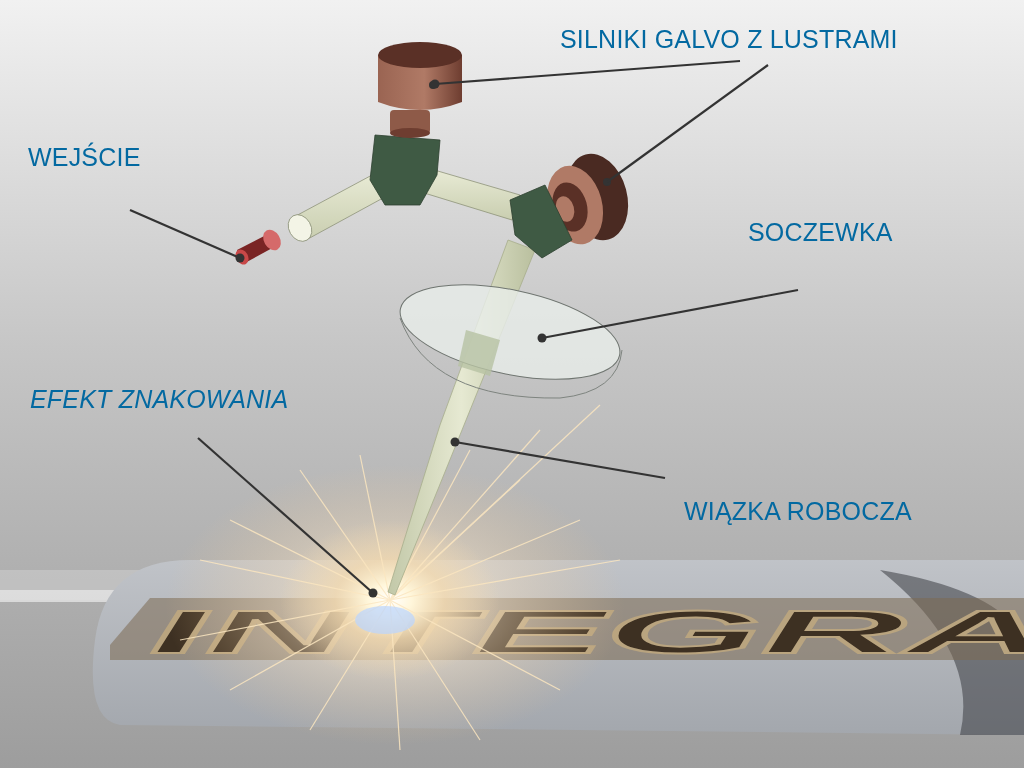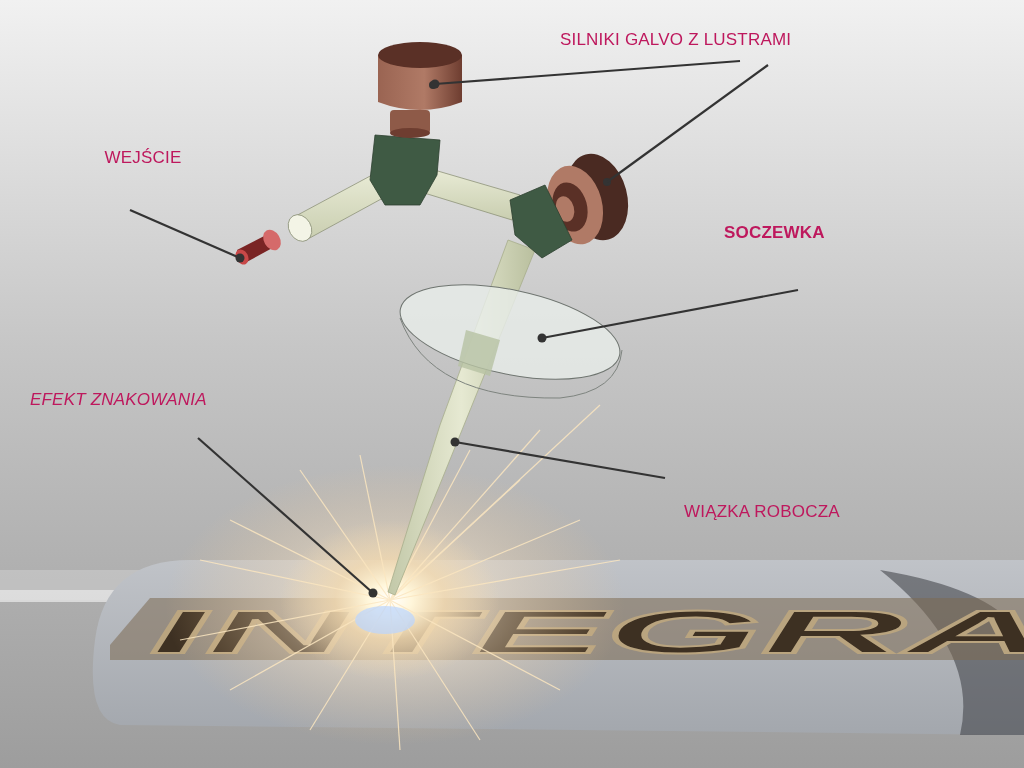--- a/index.html
+++ b/index.html
@@ -1,21 +1,21 @@
 <!DOCTYPE html>
 <html><head>
 <meta charset="utf-8">
 <style>
   html, body { margin:0; padding:0; }
   body { width:1024px; height:768px; overflow:hidden; position:relative;
          font-family:"Liberation Sans", sans-serif; background:#c9c9c9; }
   #scene { position:absolute; left:0; top:0; width:1024px; height:768px; }
-  .label { position:absolute; color:#be185d; font-size:17px; line-height:31px;
+  .label { position:absolute; color:#0369a1; font-size:25px; line-height:31px;
            letter-spacing:0.2px; white-space:nowrap; }
-  .label.center { text-align:center; }
+  .label.center { text-align:left; }
 </style>
 </head>
 <body>
 
 <svg id="scene" viewBox="0 0 1024 768" xmlns="http://www.w3.org/2000/svg">
   <defs>
     <linearGradient id="bg" x1="0" y1="0" x2="0" y2="1">
       <stop offset="0" stop-color="#f1f1f1"></stop>
       <stop offset="0.45" stop-color="#c6c6c6"></stop>
       <stop offset="0.62" stop-color="#b9b9b9"></stop>
@@ -141,19 +141,19 @@
     <circle cx="455" cy="442" r="4.5"></circle>
   </g>
 </svg>
 
 <div class="label" style="left:560px; top:24px;">SILNIKI GALVO Z LUSTRAMI</div>
 
 <div class="label center" style="left:28px; top:142px; width:230px;">
   <div>WEJŚCIE</div>
 </div>
 
-<div class="label" style="left:724px; top:217px;font-weight:bold;">
+<div class="label" style="left:748px; top:217px;">
   <div>SOCZEWKA</div>
 </div>
 
 <div class="label" style="left:30px; top:384px;font-style:italic;">EFEKT ZNAKOWANIA</div>
 
 <div class="label" style="left:640px; top:496px;margin-left:44px;">WIĄZKA ROBOCZA</div>
 
 </body></html>

